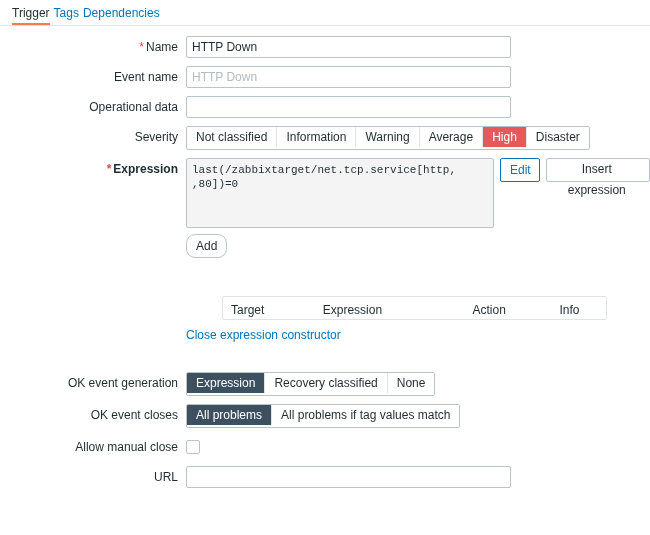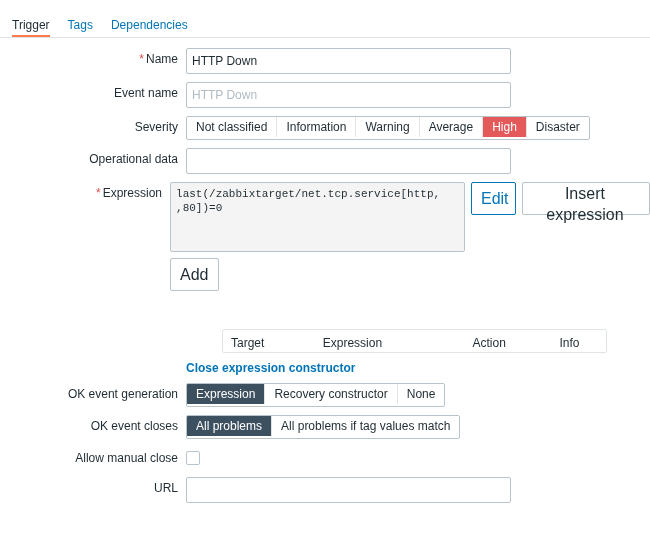--- a/index.html
+++ b/index.html
@@ -13,23 +13,23 @@
     font-family: "Liberation Sans", sans-serif;
     font-size: 12px;
     color: #1f2c33;
     overflow: hidden;
   }
 
   
   .tabs {
     display: flex;
     align-items: flex-end;
-    gap: 18px;
+    gap: 4px;
     padding: 0 10px 0 12px;
-    height: 38px;
+    height: 26px;
     border-bottom: 1px solid #dfe4e7;
     box-sizing: border-box;
   }
   .tab {
     font-size: 12px;
     color: #0275b8;
     padding-bottom: 3px;
     cursor: pointer;
     border-bottom: 2px solid transparent;
     line-height: 14px;
@@ -54,36 +54,37 @@
     text-align: right;
     padding-right: 8px;
     box-sizing: border-box;
     font-size: 12px;
     color: #1f2c33;
     line-height: 22px;
   }
   .label.tall {
     line-height: 18px;
     padding-top: 2px;
+    font-weight: bold;
   }
   .req {
     color: #d94f4f;
     margin-right: 2px;
   }
   .field {
     flex: 1;
   }
 
   input.txt {
     width: 325px;
     height: 22px;
     box-sizing: border-box;
     border: 1px solid #b8c4cc;
     border-radius: 2px;
-    padding: 12px 5px;
+    padding: 4px 5px;
     font-family: "Liberation Sans", sans-serif;
     font-size: 12px;
     color: #1f2c33;
     background: #fff;
   }
   input.txt::placeholder {
     color: #b0bcc4;
   }
 
   
@@ -128,27 +129,27 @@
     border-radius: 2px;
     background: #f4f4f4;
     font-family: "Liberation Mono", monospace;
     font-size: 11px;
     color: #1f2c33;
     padding: 4px 5px;
     resize: none;
     line-height: 14px;
   }
   .btn {
-    height: 33px;
+    height: 24px;
     box-sizing: border-box;
     border: 1px solid #0275b8;
     border-radius: 2px;
     background: #fff;
     color: #0275b8;
-    font-size: 16px;
+    font-size: 12px;
     font-family: "Liberation Sans", sans-serif;
     padding: 0 9px;
     cursor: pointer;
     line-height: 21px;
   }
   .btn.grey {
     border-color: #b8c4cc;
     color: #1f2c33;
   }
   .btn-edit {
@@ -158,20 +159,21 @@
   .btn-insert {
     margin-left: 6px;
     padding-left: 7px;
   }
 
   .add-row {
     margin-top: 6px;
   }
   .btn-add {
     min-width: 32px;
+    border-radius: 9px;
   }
 
   
   .tbl {
     width: 385px;
     border: 1px solid #dfe4e7;
     border-radius: 2px;
     box-sizing: border-box;
     margin-top: 30px;
     background: #fff;
@@ -195,22 +197,21 @@
   .c-info { width: 40px; }
 
   .link {
     color: #0275b8;
     font-size: 12px;
     text-decoration: none;
     cursor: pointer;
   }
   .link-row {
     margin-top: 8px;
-    margin-bottom: 0;
-    font-weight: bold;
+    margin-bottom: 22px;
   }
 
   
   .cb {
     width: 14px;
     height: 14px;
     border: 1px solid #b8c4cc;
     border-radius: 2px;
     background: #fff;
     display: inline-block;
@@ -234,45 +235,45 @@
     <div class="label"><span class="req">*</span><span>Name</span></div>
     <div class="field">
       <input class="txt" type="text" value="HTTP Down" style="">
     </div>
   </div>
 
   <div class="row">
     <div class="label">Event name</div>
     <div class="field">
       <input class="txt" type="text" placeholder="HTTP Down" style="">
+    </div>
+  </div>
+
+  <div class="row">
+    <div class="label">Operational data</div>
+    <div class="field">
+      <input class="txt" type="text" style="">
     </div>
   </div>
 
   <div class="row">
     <div class="label">Severity</div>
     <div class="field">
       <div class="seg">
         <div class="opt">Not classified</div>
         <div class="opt">Information</div>
         <div class="opt">Warning</div>
         <div class="opt">Average</div>
         <div class="opt sel-red">High</div>
         <div class="opt">Disaster</div>
       </div>
     </div>
   </div>
 
   <div class="row">
-    <div class="label">Operational data</div>
-    <div class="field">
-      <input class="txt" type="text" style="">
-    </div>
-  </div>
-
-  <div class="row">
     <div class="label tall"><span class="req">*</span><span>Expression</span></div>
     <div class="field">
       <div class="expr-wrap">
         <textarea class="expr" style="">last(/zabbixtarget/net.tcp.service[http,            ,80])=0</textarea>
         <button class="btn btn-edit">Edit</button>
         <button class="btn btn-insert grey">Insert expression</button>
       </div>
       <div class="add-row">
         <button class="btn btn-add grey">Add</button>
       </div>
@@ -294,21 +295,21 @@
         <a class="link">Close expression constructor</a>
       </div>
     </div>
   </div>
 
   <div class="row">
     <div class="label">OK event generation</div>
     <div class="field">
       <div class="seg">
         <div class="opt sel-blue">Expression</div>
-        <div class="opt">Recovery constructor</div>
+        <div class="opt">Recovery classified</div>
         <div class="opt">None</div>
       </div>
     </div>
   </div>
 
 
   <div class="row">
     <div class="label">OK event closes</div>
     <div class="field">
       <div class="seg">

